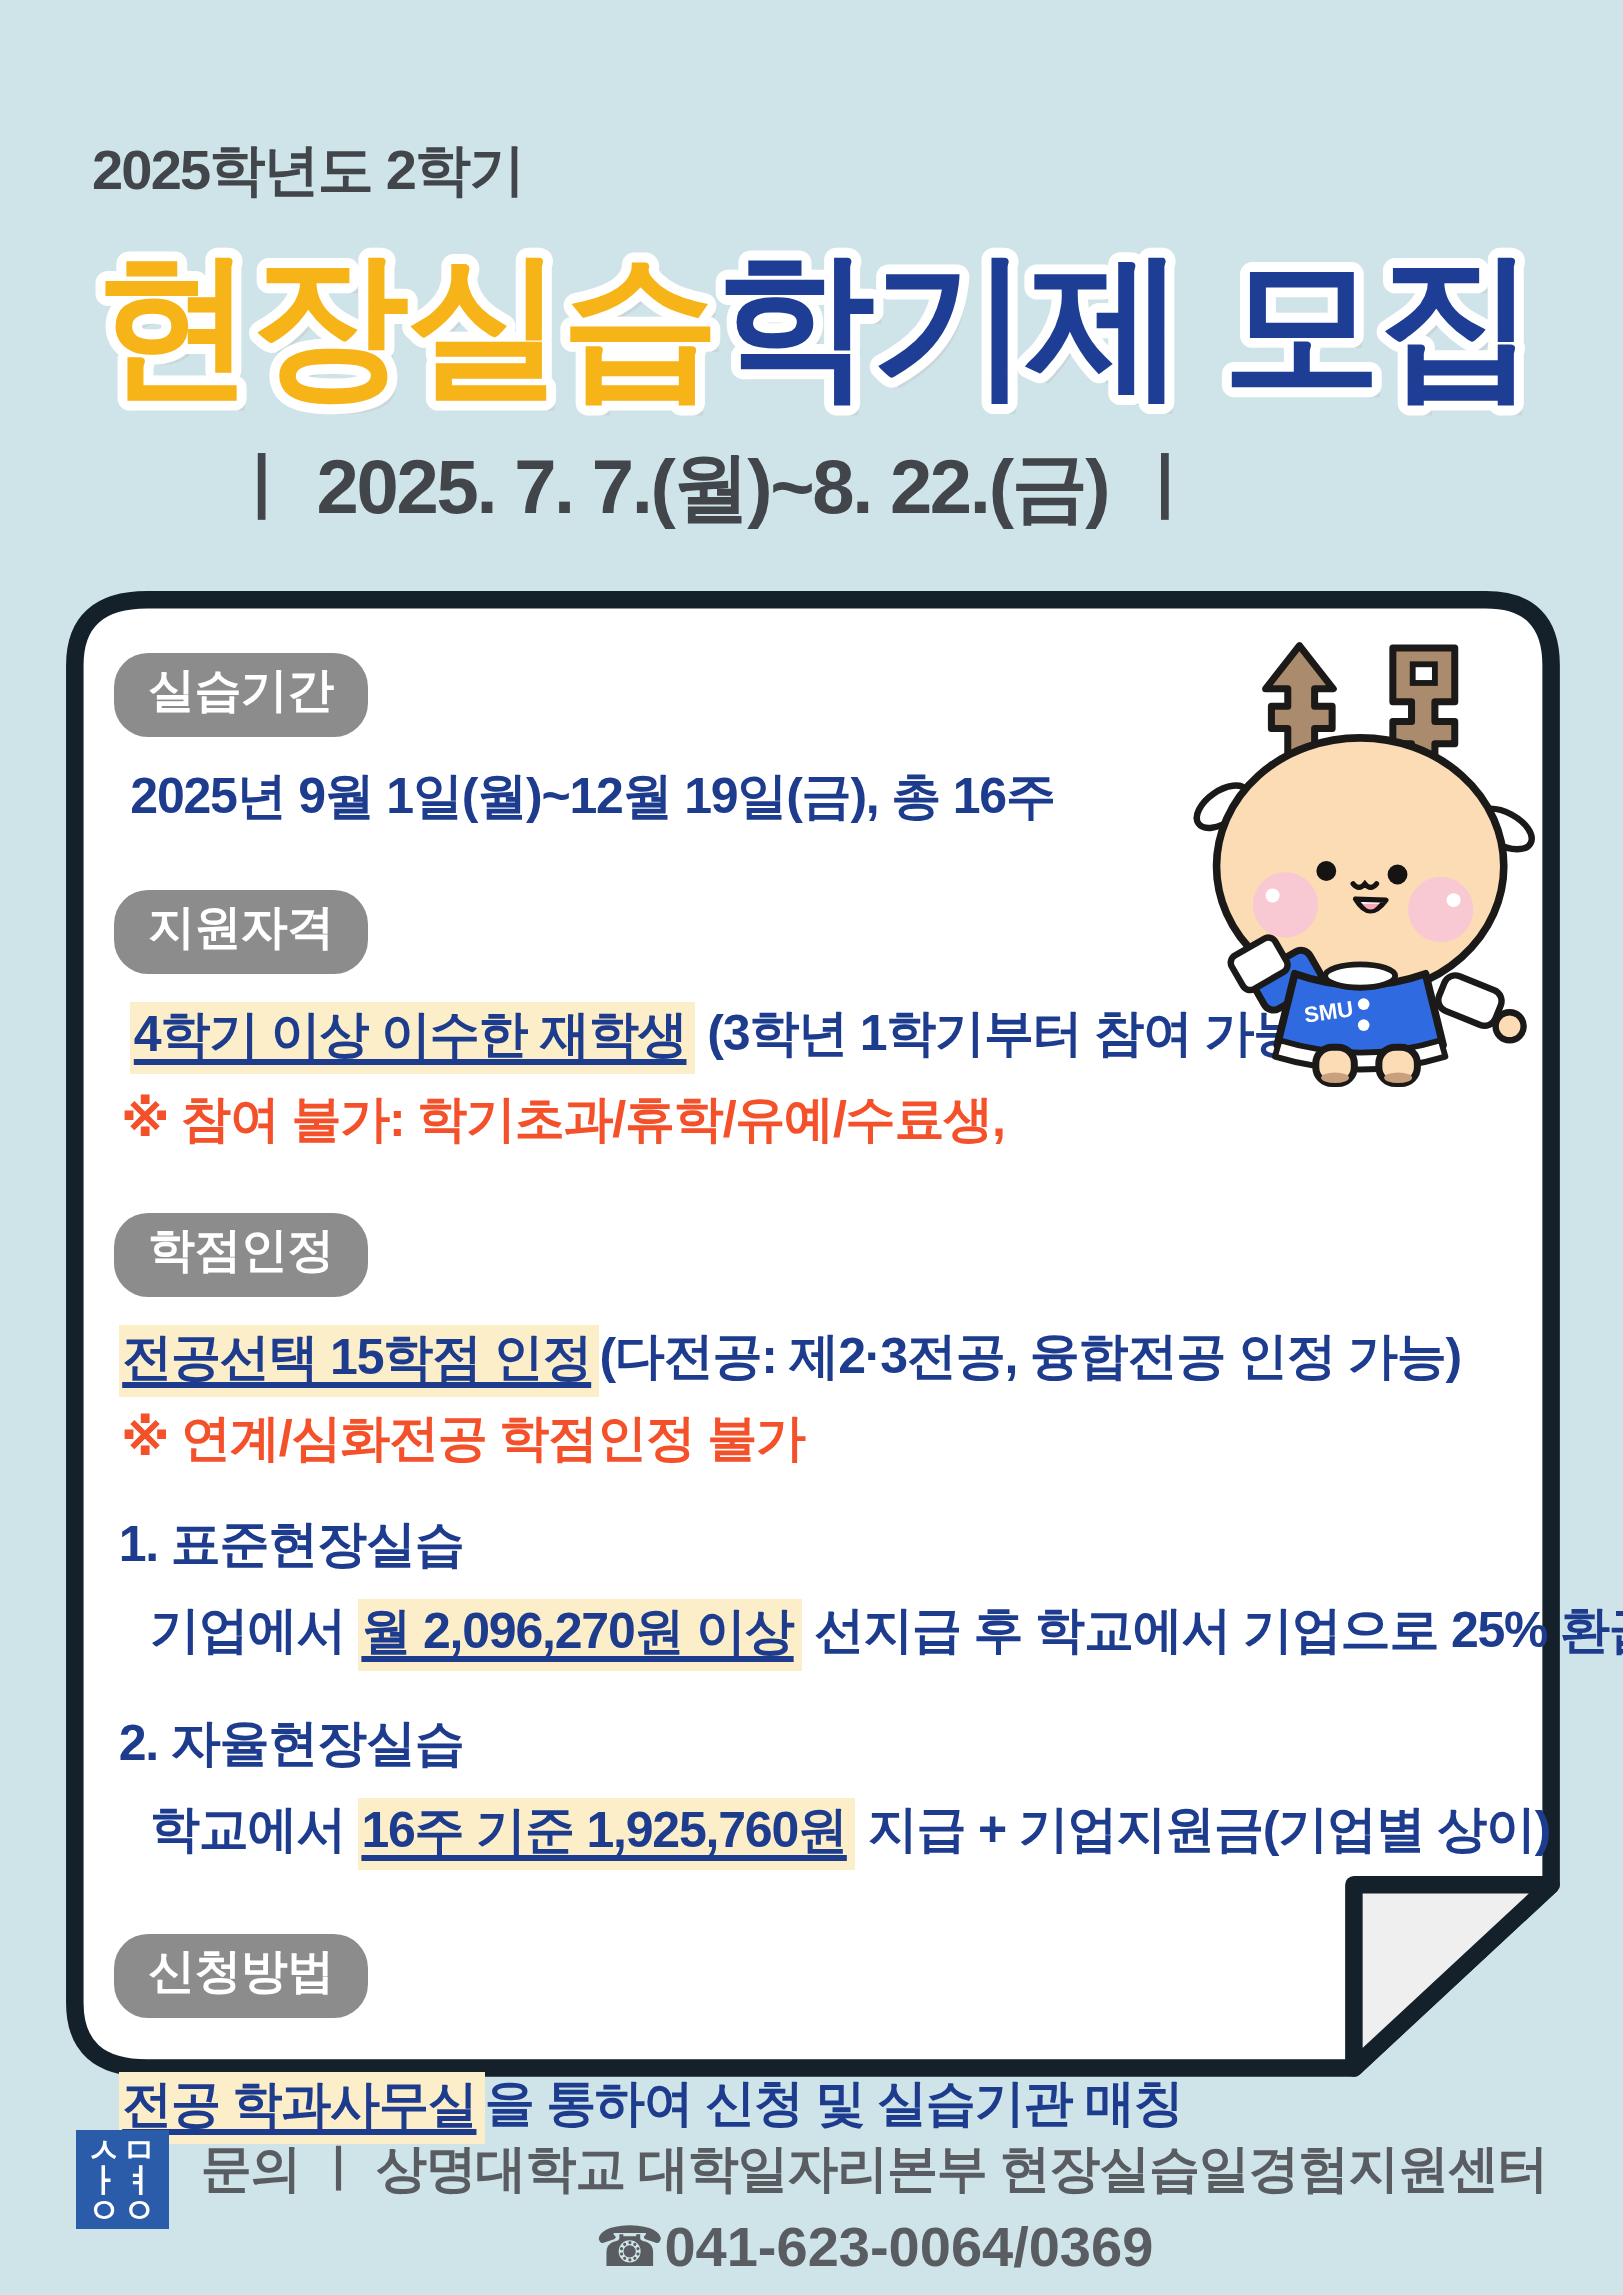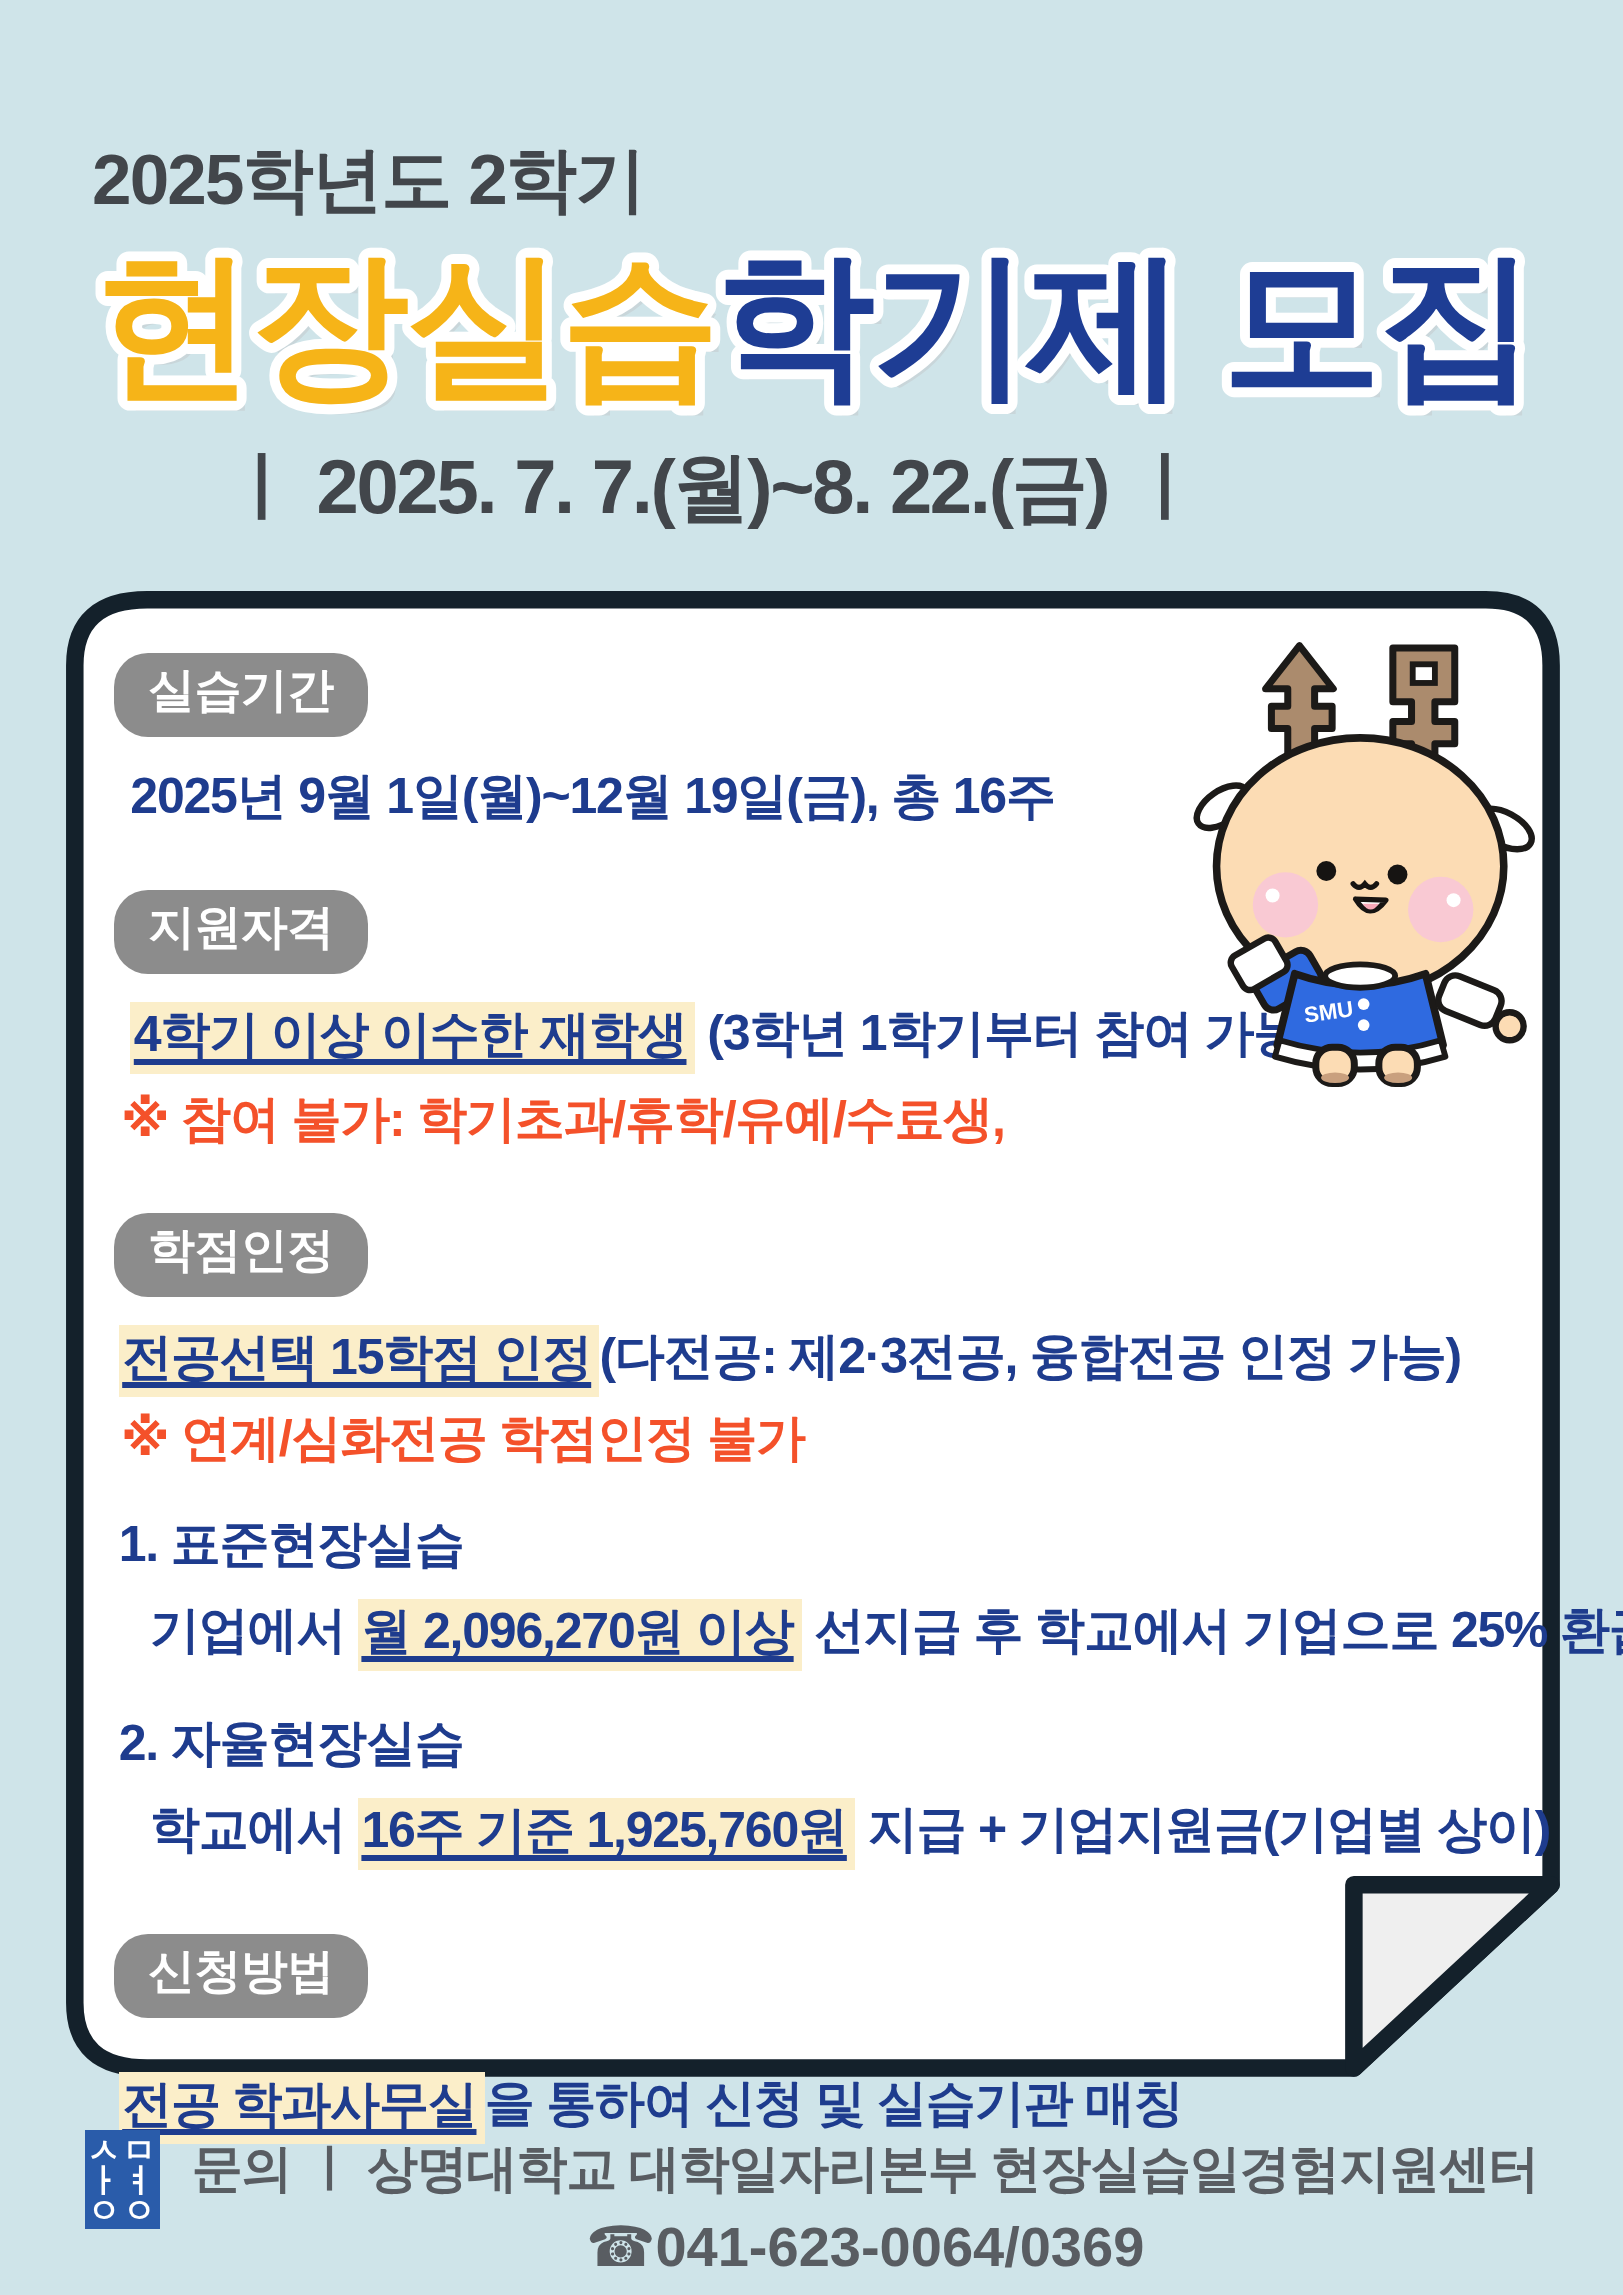--- a/index.html
+++ b/index.html
@@ -6,21 +6,21 @@
   #poster{
     position:relative;
     width:1623px;height:2295px;
     background:#cfe4e9;
     overflow:hidden;
     font-family:"Liberation Sans","DejaVu Sans",sans-serif;
   }
   
   .term{
     position:absolute;left:92px;top:133px;
-    font-size:71px;font-weight:800;color:#42464b;
+    font-size:56px;font-weight:800;color:#42464b;
     letter-spacing:-1.8px;white-space:nowrap;
   }
   .title-svg{position:absolute;left:0;top:226px;width:1623px;height:198px;}
   .title-svg text{
     font-family:"Liberation Sans","DejaVu Sans",sans-serif;
     font-size:272px;font-weight:900;letter-spacing:-6px;
   }
   .date-line{
     position:absolute;left:0;top:437px;width:1425px;
     text-align:center;font-size:76px;font-weight:800;color:#42464b;
@@ -60,21 +60,21 @@
   .item-body{margin-top:27px;margin-left:36px;}
   .apply-line{margin-top:56px;margin-left:4.7px;}
   
   .mascot{position:absolute;left:1185px;top:614px;width:362px;height:476px;}
   
   .footer{
     position:absolute;left:0;top:2130px;width:1623px;
     display:flex;justify-content:center;align-items:flex-start;gap:32px;
   }
   .logo{
-    width:75px;height:99px;background:#2a5caa;
+    width:93px;height:99px;background:#2a5caa;
     display:flex;flex-direction:column;justify-content:center;align-items:center;
     color:#ffffff;font-weight:900;
   }
   .logo div{font-size:34px;line-height:30px;letter-spacing:1.2px;}
   .footer-text{display:flex;flex-direction:column;align-items:center;}
   .contact{
     font-size:51px;font-weight:700;color:#595d62;
     letter-spacing:-1.2px;white-space:nowrap;margin-top:4.7px;
   }
   .phone{

